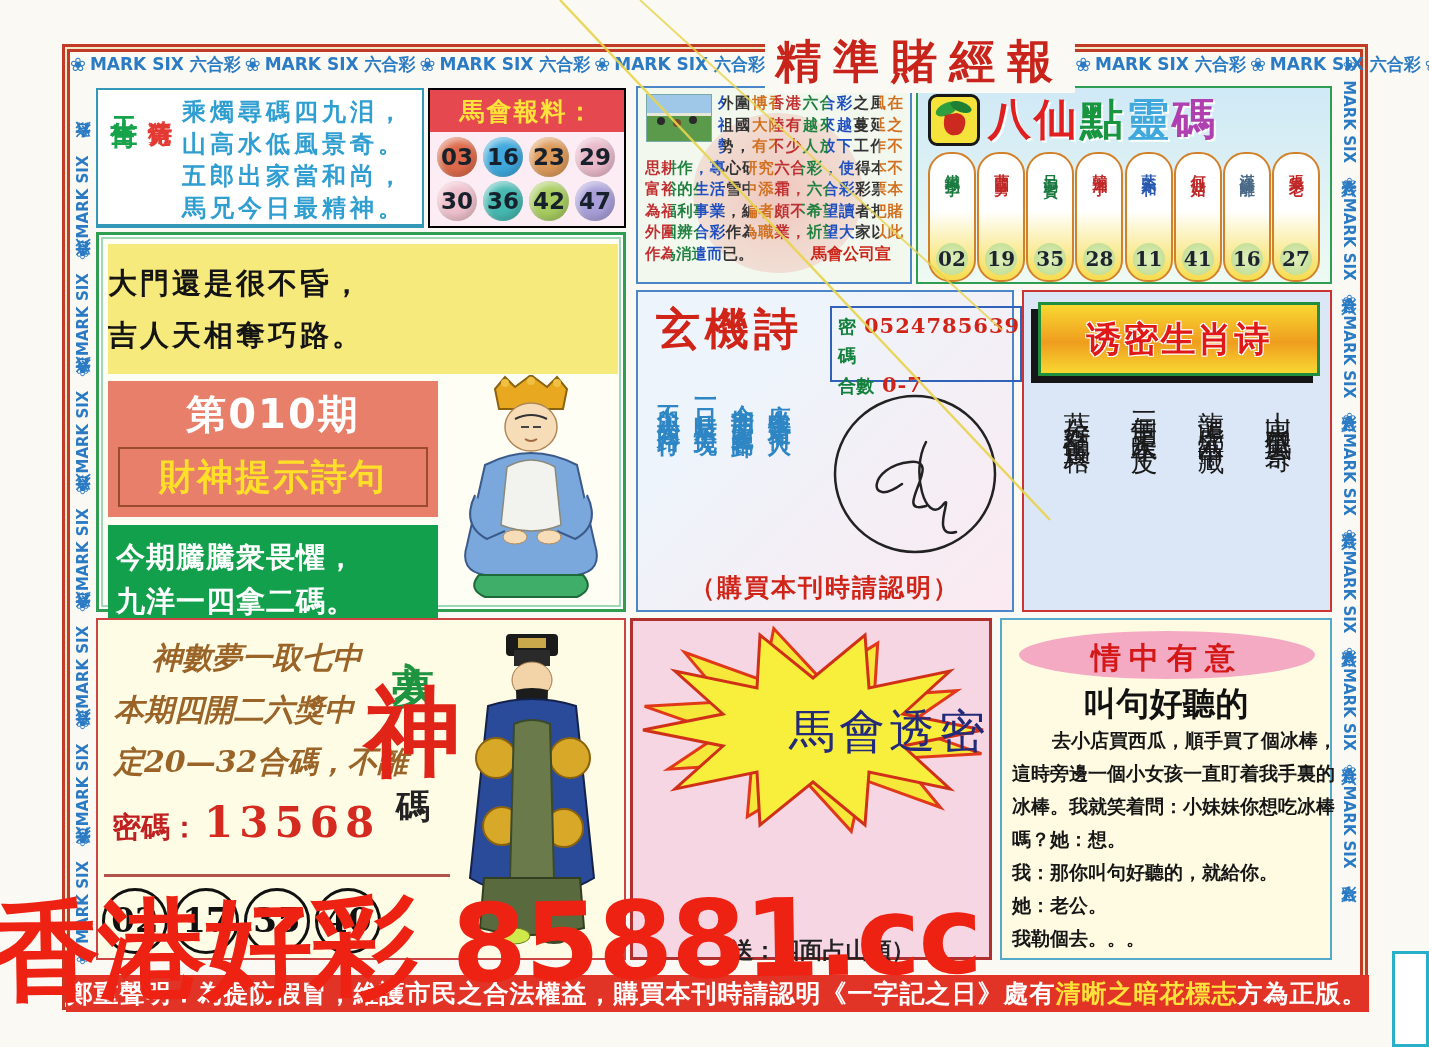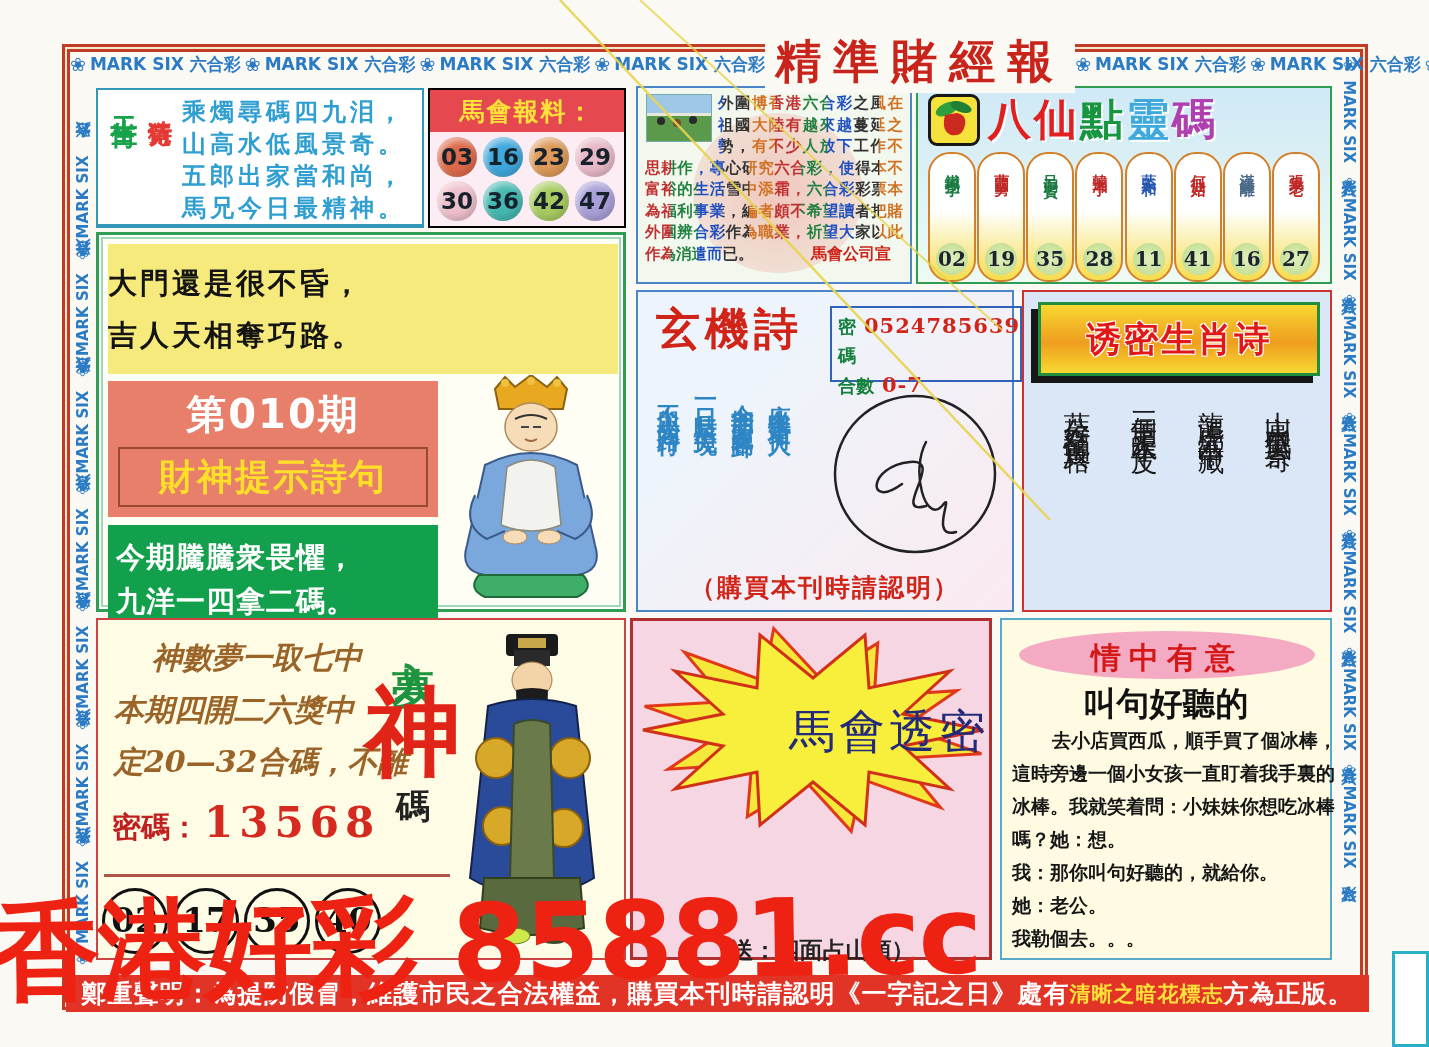--- a/index.html
+++ b/index.html
@@ -139,21 +139,21 @@
   .j-title{font-size:30px;font-weight:bold;color:#d41818;letter-spacing:8px;
            font-family:"DejaVu Serif","Liberation Serif",serif;}
   .j-sub{position:absolute;left:0;top:62px;width:100%;text-align:center;font-size:33px;font-weight:bold;color:#111;}
   #joke-lines{position:absolute;left:10px;top:104px;width:312px;}
   .jline{margin:0;font-size:19px;font-weight:bold;color:#161616;line-height:33px;white-space:nowrap;}
   .jline.indent{text-indent:40px;}
   
   .footerbar{left:66px;top:975px;width:1303px;height:37px;background:#e13427;z-index:3;
              display:flex;align-items:center;justify-content:center;white-space:nowrap;}
   .foot-txt{color:#fff;font-size:25px;font-weight:bold;letter-spacing:1px;}
-  .foot-hl{color:#ffe23a;font-size:21px;font-weight:bold;letter-spacing:1px;}
+  .foot-hl{color:#ffe23a;font-size:25px;font-weight:bold;letter-spacing:1px;}
   .cornerbox{left:1392px;top:951px;width:37px;height:96px;border:3px solid #28b0c8;background:#fff;z-index:2;}
   
   .watermark{left:-8px;top:872px;z-index:60;font-size:108px;font-weight:900;color:#ee2213;
              transform:rotate(-1deg);white-space:nowrap;letter-spacing:-2px;
              font-family:"DejaVu Sans","Liberation Sans",sans-serif;}
   .ylines{left:0;top:0;width:1429px;height:1047px;z-index:7;pointer-events:none;}
 </style>
 </head>
 <body>
 

